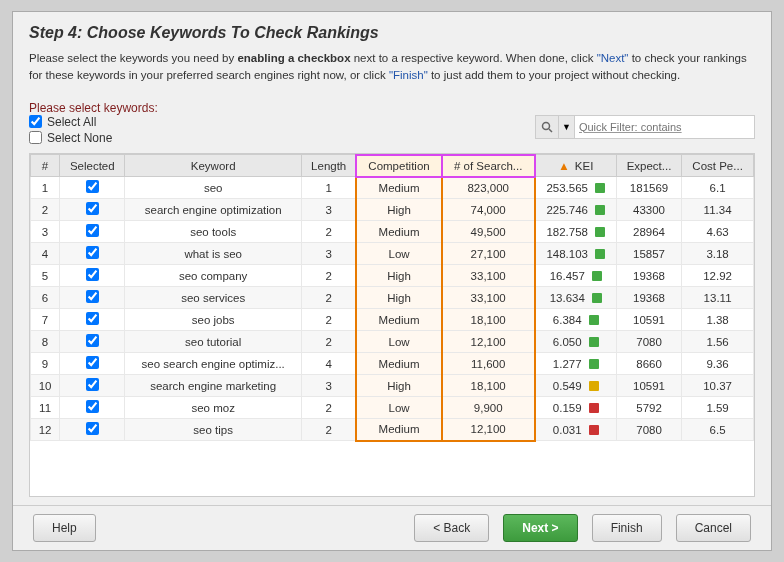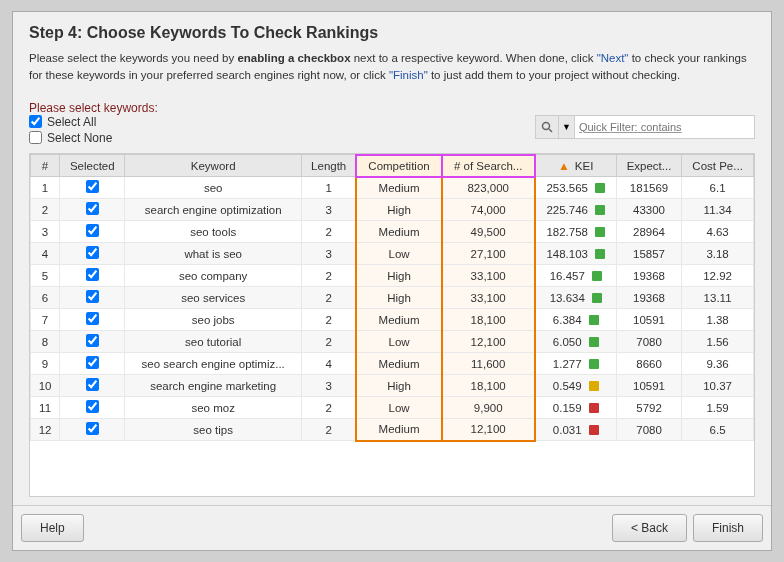--- a/index.html
+++ b/index.html
@@ -24,20 +24,21 @@
     }
     .dialog-header {
       padding: 12px 16px 8px;
       border-bottom: none;
     }
     .dialog-title {
       font-size: 16px;
       font-weight: bold;
       color: #333;
       margin-bottom: 8px;
+      font-style: italic;
     }
     .dialog-desc {
       font-size: 11.5px;
       color: #333;
       line-height: 1.5;
     }
     .dialog-desc .highlight {
       color: #2255aa;
     }
     .dialog-body {
@@ -177,40 +178,40 @@
       margin-left: 4px;
       vertical-align: middle;
     }
     .dot-green { background: #44aa44; }
     .dot-yellow { background: #ddaa00; }
     .dot-red { background: #cc3333; }
     .dialog-footer {
       display: flex;
       justify-content: space-between;
       align-items: center;
-      padding: 8px 8px;
+      padding: 8px 20px;
       border-top: 1px solid #ccc;
       background: #f0f0f0;
     }
     .btn {
       padding: 6px 18px;
       border: 1px solid #aaa;
       background: linear-gradient(to bottom, #f8f8f8, #e0e0e0);
       color: #333;
       cursor: pointer;
       font-size: 12px;
       border-radius: 3px;
     }
     .btn-next {
       background: linear-gradient(to bottom, #5cb85c, #3d9b3d);
       color: #fff;
       border: 1px solid #2d7a2d;
       font-weight: bold;
     }
-    .nav-btns { display: flex; gap: 6px; }
+    .nav-btns { display: flex; gap: 14px; }
   </style>
 </head>
 <body>
 
 <div class="dialog">
   <div class="dialog-header">
     <div class="dialog-title">Step 4: Choose Keywords To Check Rankings</div>
     <div class="dialog-desc">
       Please select the keywords you need by <strong>enabling a checkbox</strong> next to a respective keyword. When done, click <span class="highlight">"Next"</span> to check your rankings for these keywords in your preferred search engines right now, or click <span class="highlight">"Finish"</span> to just add them to your project without checking.
     </div>
@@ -392,16 +393,18 @@
     </tr>
           </tbody>
       </table>
     </div>
   </div>
 
   <div class="dialog-footer">
     <button class="btn">Help</button>
     <div class="nav-btns">
       <button class="btn">&lt; Back</button>
+      <button class="btn btn-next">Next &gt;</button>
       <button class="btn">Finish</button>
+      <button class="btn">Cancel</button>
     </div>
   </div>
 </div>
 
 </body></html>

